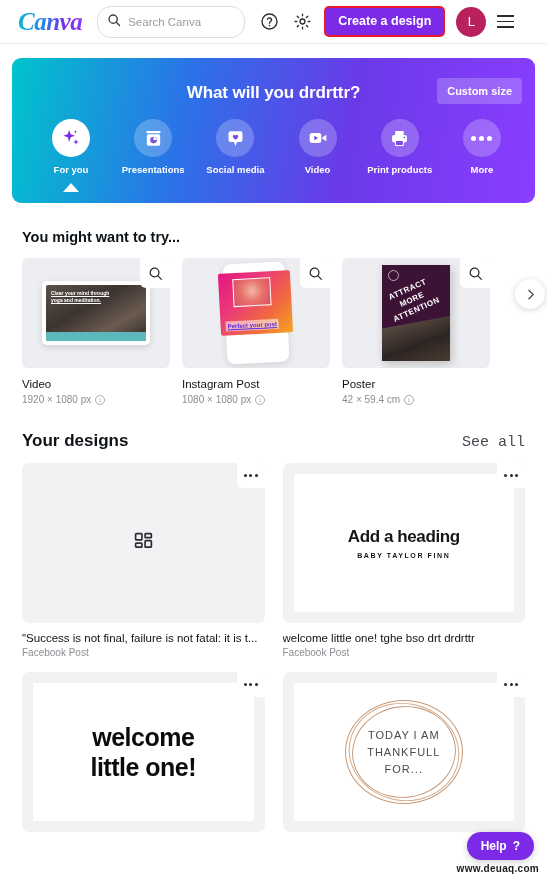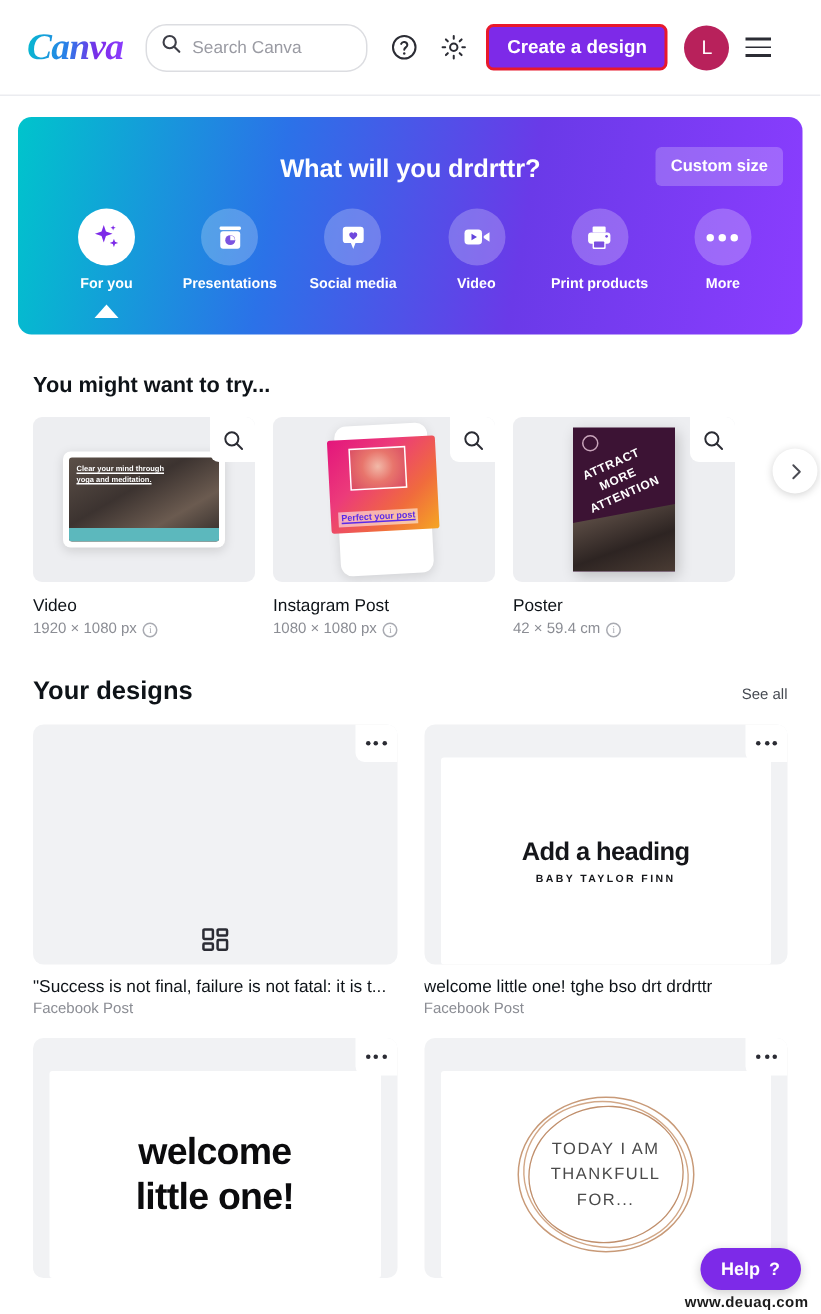--- a/index.html
+++ b/index.html
@@ -6,21 +6,21 @@
   html, body {
     width: 547px; height: 876px;
     font-family: "Liberation Sans", sans-serif;
     background: #ffffff;
     overflow: hidden;
   }
   body { position: relative; }
 
   
   .header {
-    height: 64px; width: 100%;
+    height: 44px; width: 100%;
     display: flex; align-items: center;
     padding: 0 14px;
     border-bottom: 1px solid #ebecf0;
     background: #fff;
     position: relative;
   }
   .logo {
     font-family: "Liberation Serif", serif;
     font-style: italic; font-weight: 700;
     font-size: 25px; letter-spacing: -0.5px;
@@ -112,21 +112,21 @@
   .dots { display: flex; gap: 3px; }
   .dots i { width: 5px; height: 5px; border-radius: 50%; background: #fff; display: block; }
 
   
   .section-head {
     display: flex; align-items: baseline; justify-content: space-between;
     padding: 0 22px; margin-top: 26px;
   }
   .section-title { font-size: 14.5px; font-weight: 700; color: #0e1318; }
   .section-title.big { font-size: 17px; }
-  .see-all { font-size: 10px; color: #464a52; cursor: pointer; }
+  .see-all { font-size: 15px; color: #464a52; cursor: pointer; font-family: Liberation Mono, monospace; }
 
   
   .try-row {
     display: flex; gap: 12px; padding: 13px 22px 0;
     position: relative;
   }
   .try-card { width: 148px; flex: 0 0 148px; }
   .try-thumb {
     height: 110px; border-radius: 6px; background: #edeef1;
     position: relative; overflow: hidden;
@@ -223,21 +223,21 @@
 
   
   .designs {
     display: grid; grid-template-columns: 1fr 1fr; gap: 14px 18px;
     padding: 12px 22px 0;
   }
   .design-card { cursor: pointer; }
   .design-thumb {
     height: 160px; border-radius: 7px; background: #f1f2f4;
     position: relative; overflow: hidden;
-    display: flex; align-items: flex-end; justify-content: center;
+    display: flex; align-items: center; justify-content: center;
   }
   .ellipsis {
     position: absolute; top: 0; right: 0; width: 28px; height: 25px;
     background: #fff; border-bottom-left-radius: 6px;
     display: flex; align-items: center; justify-content: center;
     gap: 2.5px; z-index: 5; cursor: pointer;
   }
   .ellipsis i { width: 3px; height: 3px; border-radius: 50%; background: #2b2c34; display: block; }
   .design-title {
     font-size: 11.5px; color: #0e1318; margin-top: 9px;

